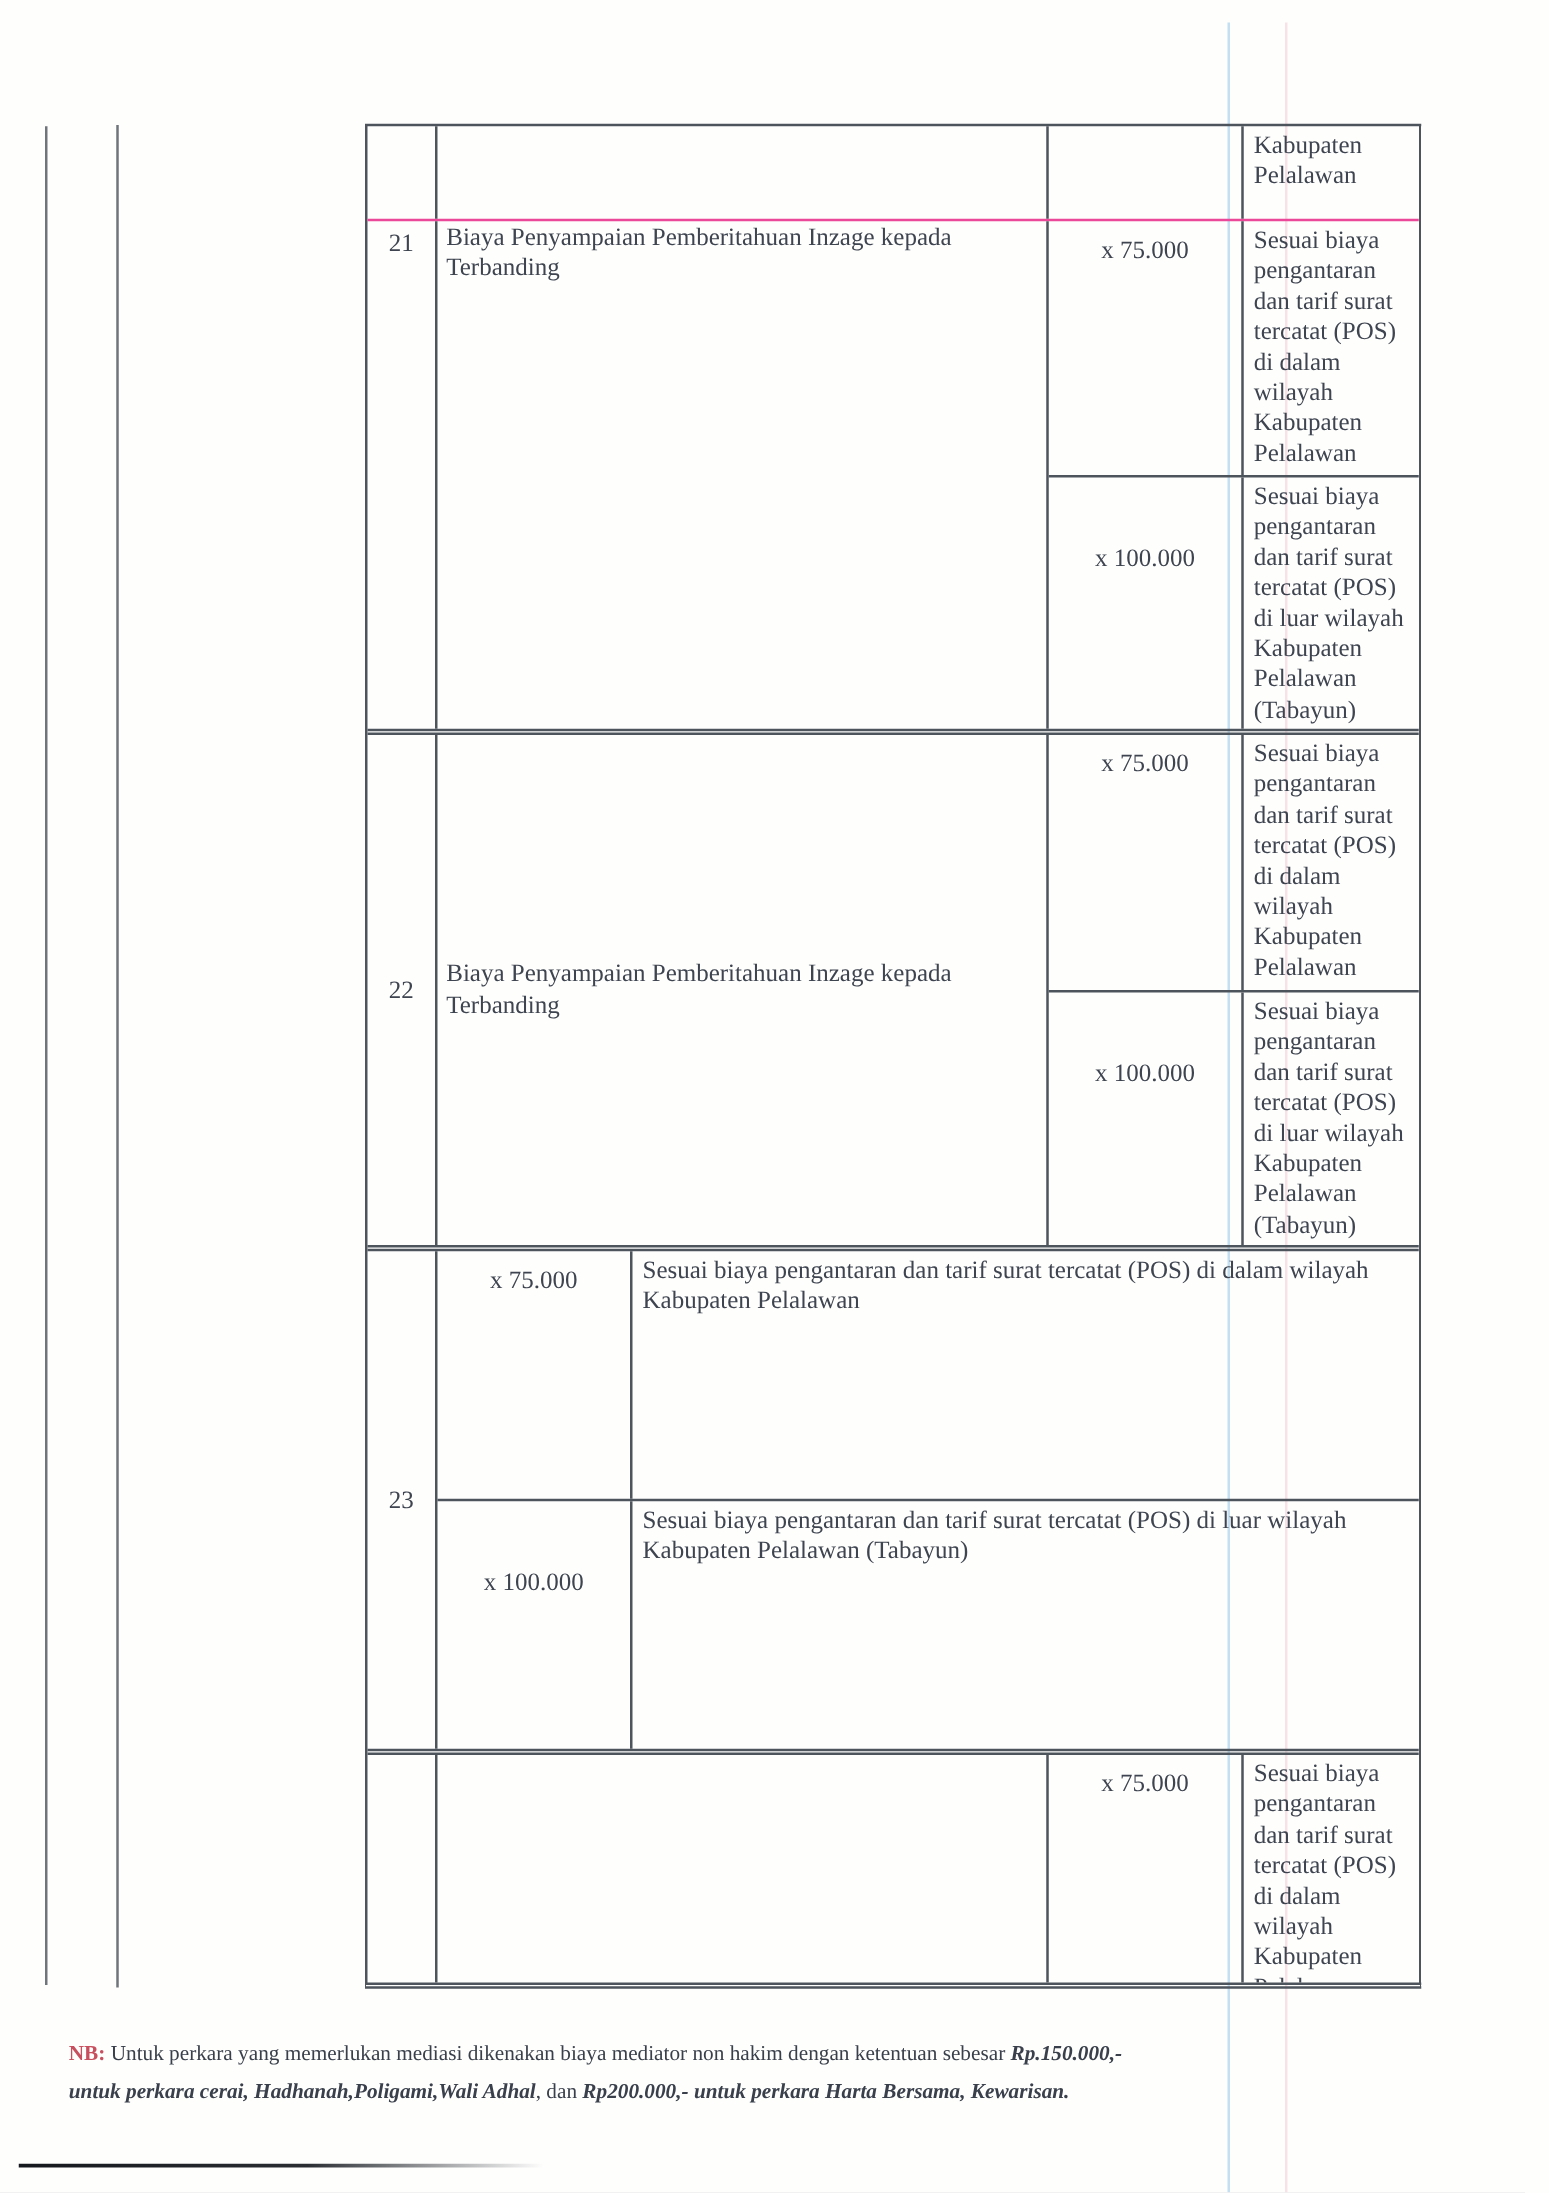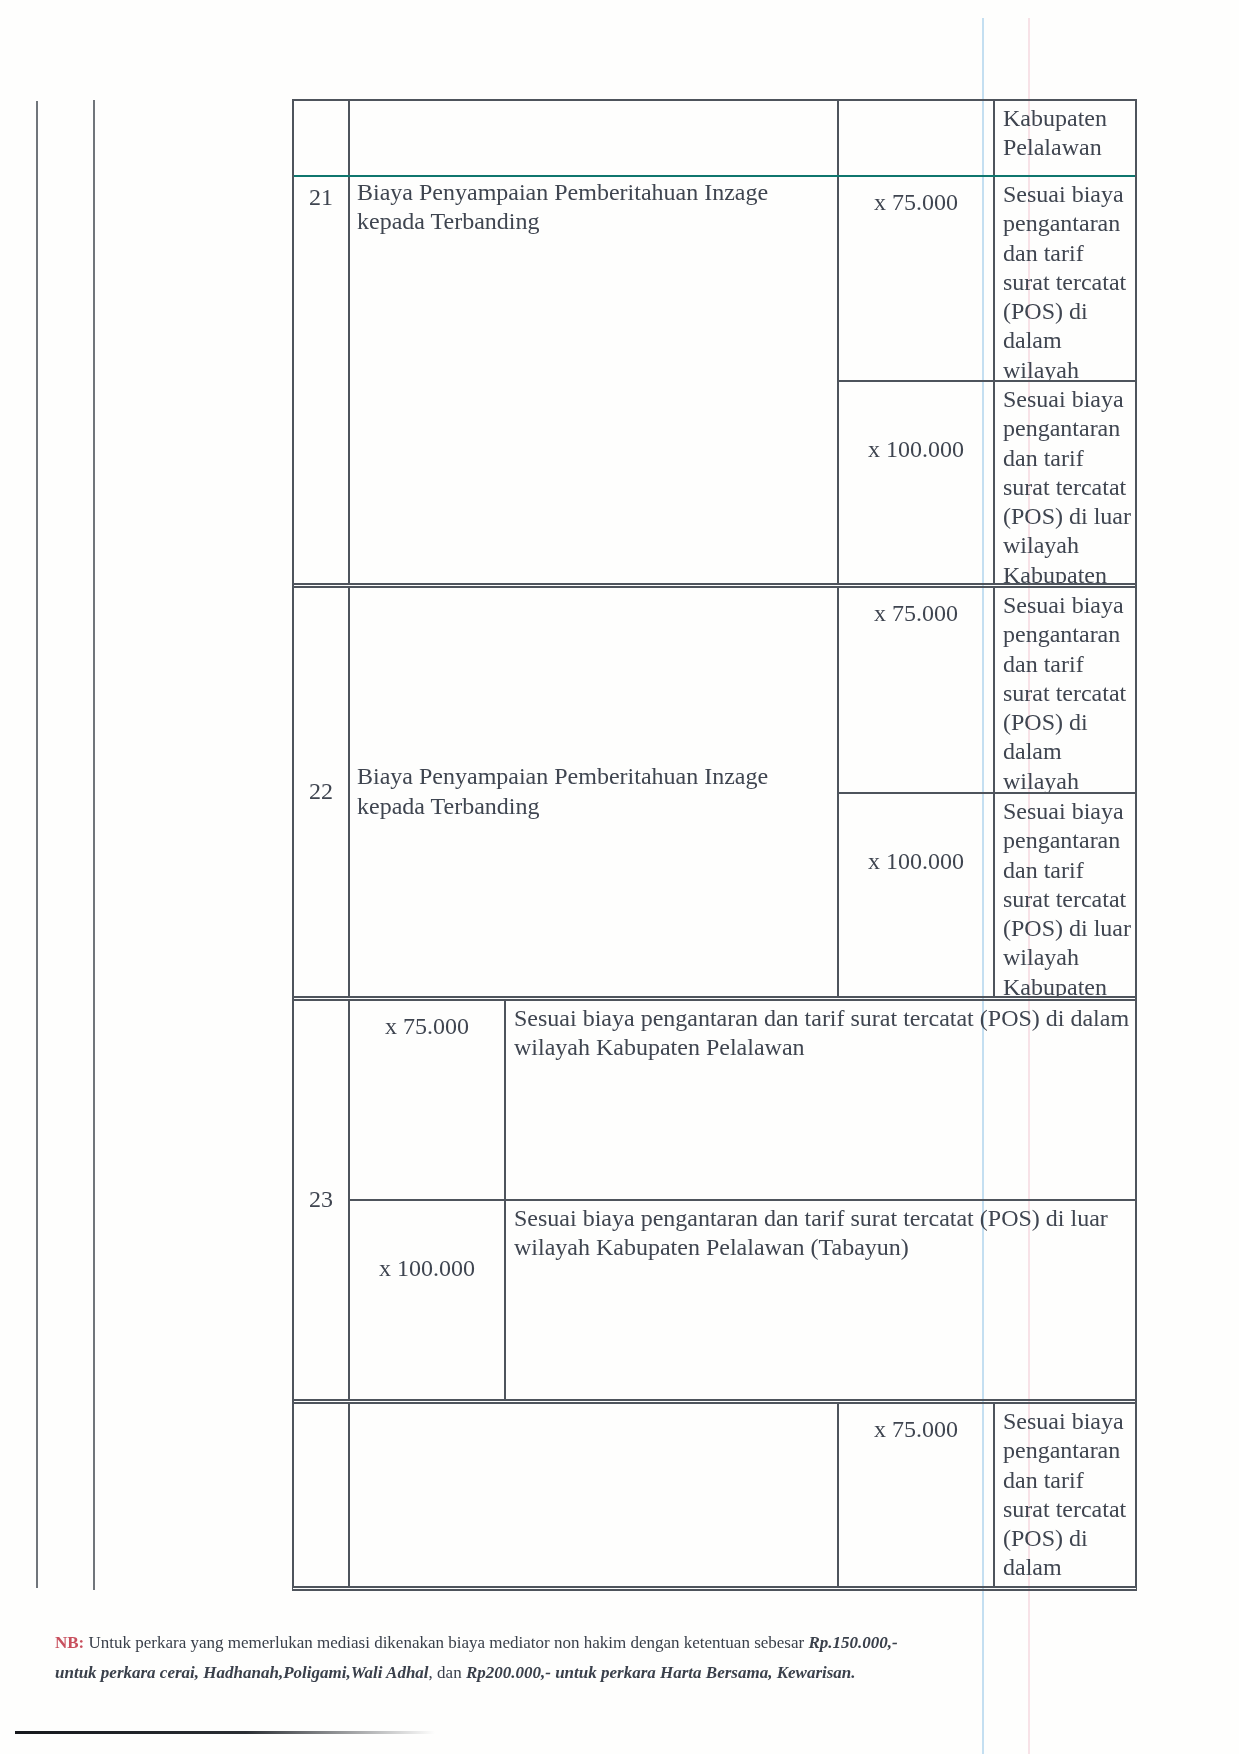--- a/index.html
+++ b/index.html
@@ -23,24 +23,24 @@
   .bottom-scan-line {
     position:absolute; left:15px; top:1731px; width:420px; height:3px;
     background:linear-gradient(to right,#15181c 0%,#2a2e33 55%,rgba(80,84,90,0) 100%);
   }
 
   
   .ptable {
     position:absolute; left:292px; top:99px; width:845px;
     border:2px solid #4e545c;
     border-bottom:5px double #4e545c;
-    font-size:24px; line-height:1.22;
+    font-size:20px; line-height:1.22;
   }
   .trow { display:flex; }
-  .trow + .trow { border-top:2px solid #0f766e; }
+  .trow + .trow { border-top:2px solid #ec4899; }
   .trow.dbl { border-top:5px double #4e545c; }
   .cell { overflow:hidden; }
   .cell.no {
     width:56px; border-right:2px solid #4e545c;
     display:flex; justify-content:center;
   }
   .cell.desc {
     width:489px; border-right:2px solid #4e545c;
     padding:1px 8px 2px 7px;
     display:flex; flex-direction:column;

